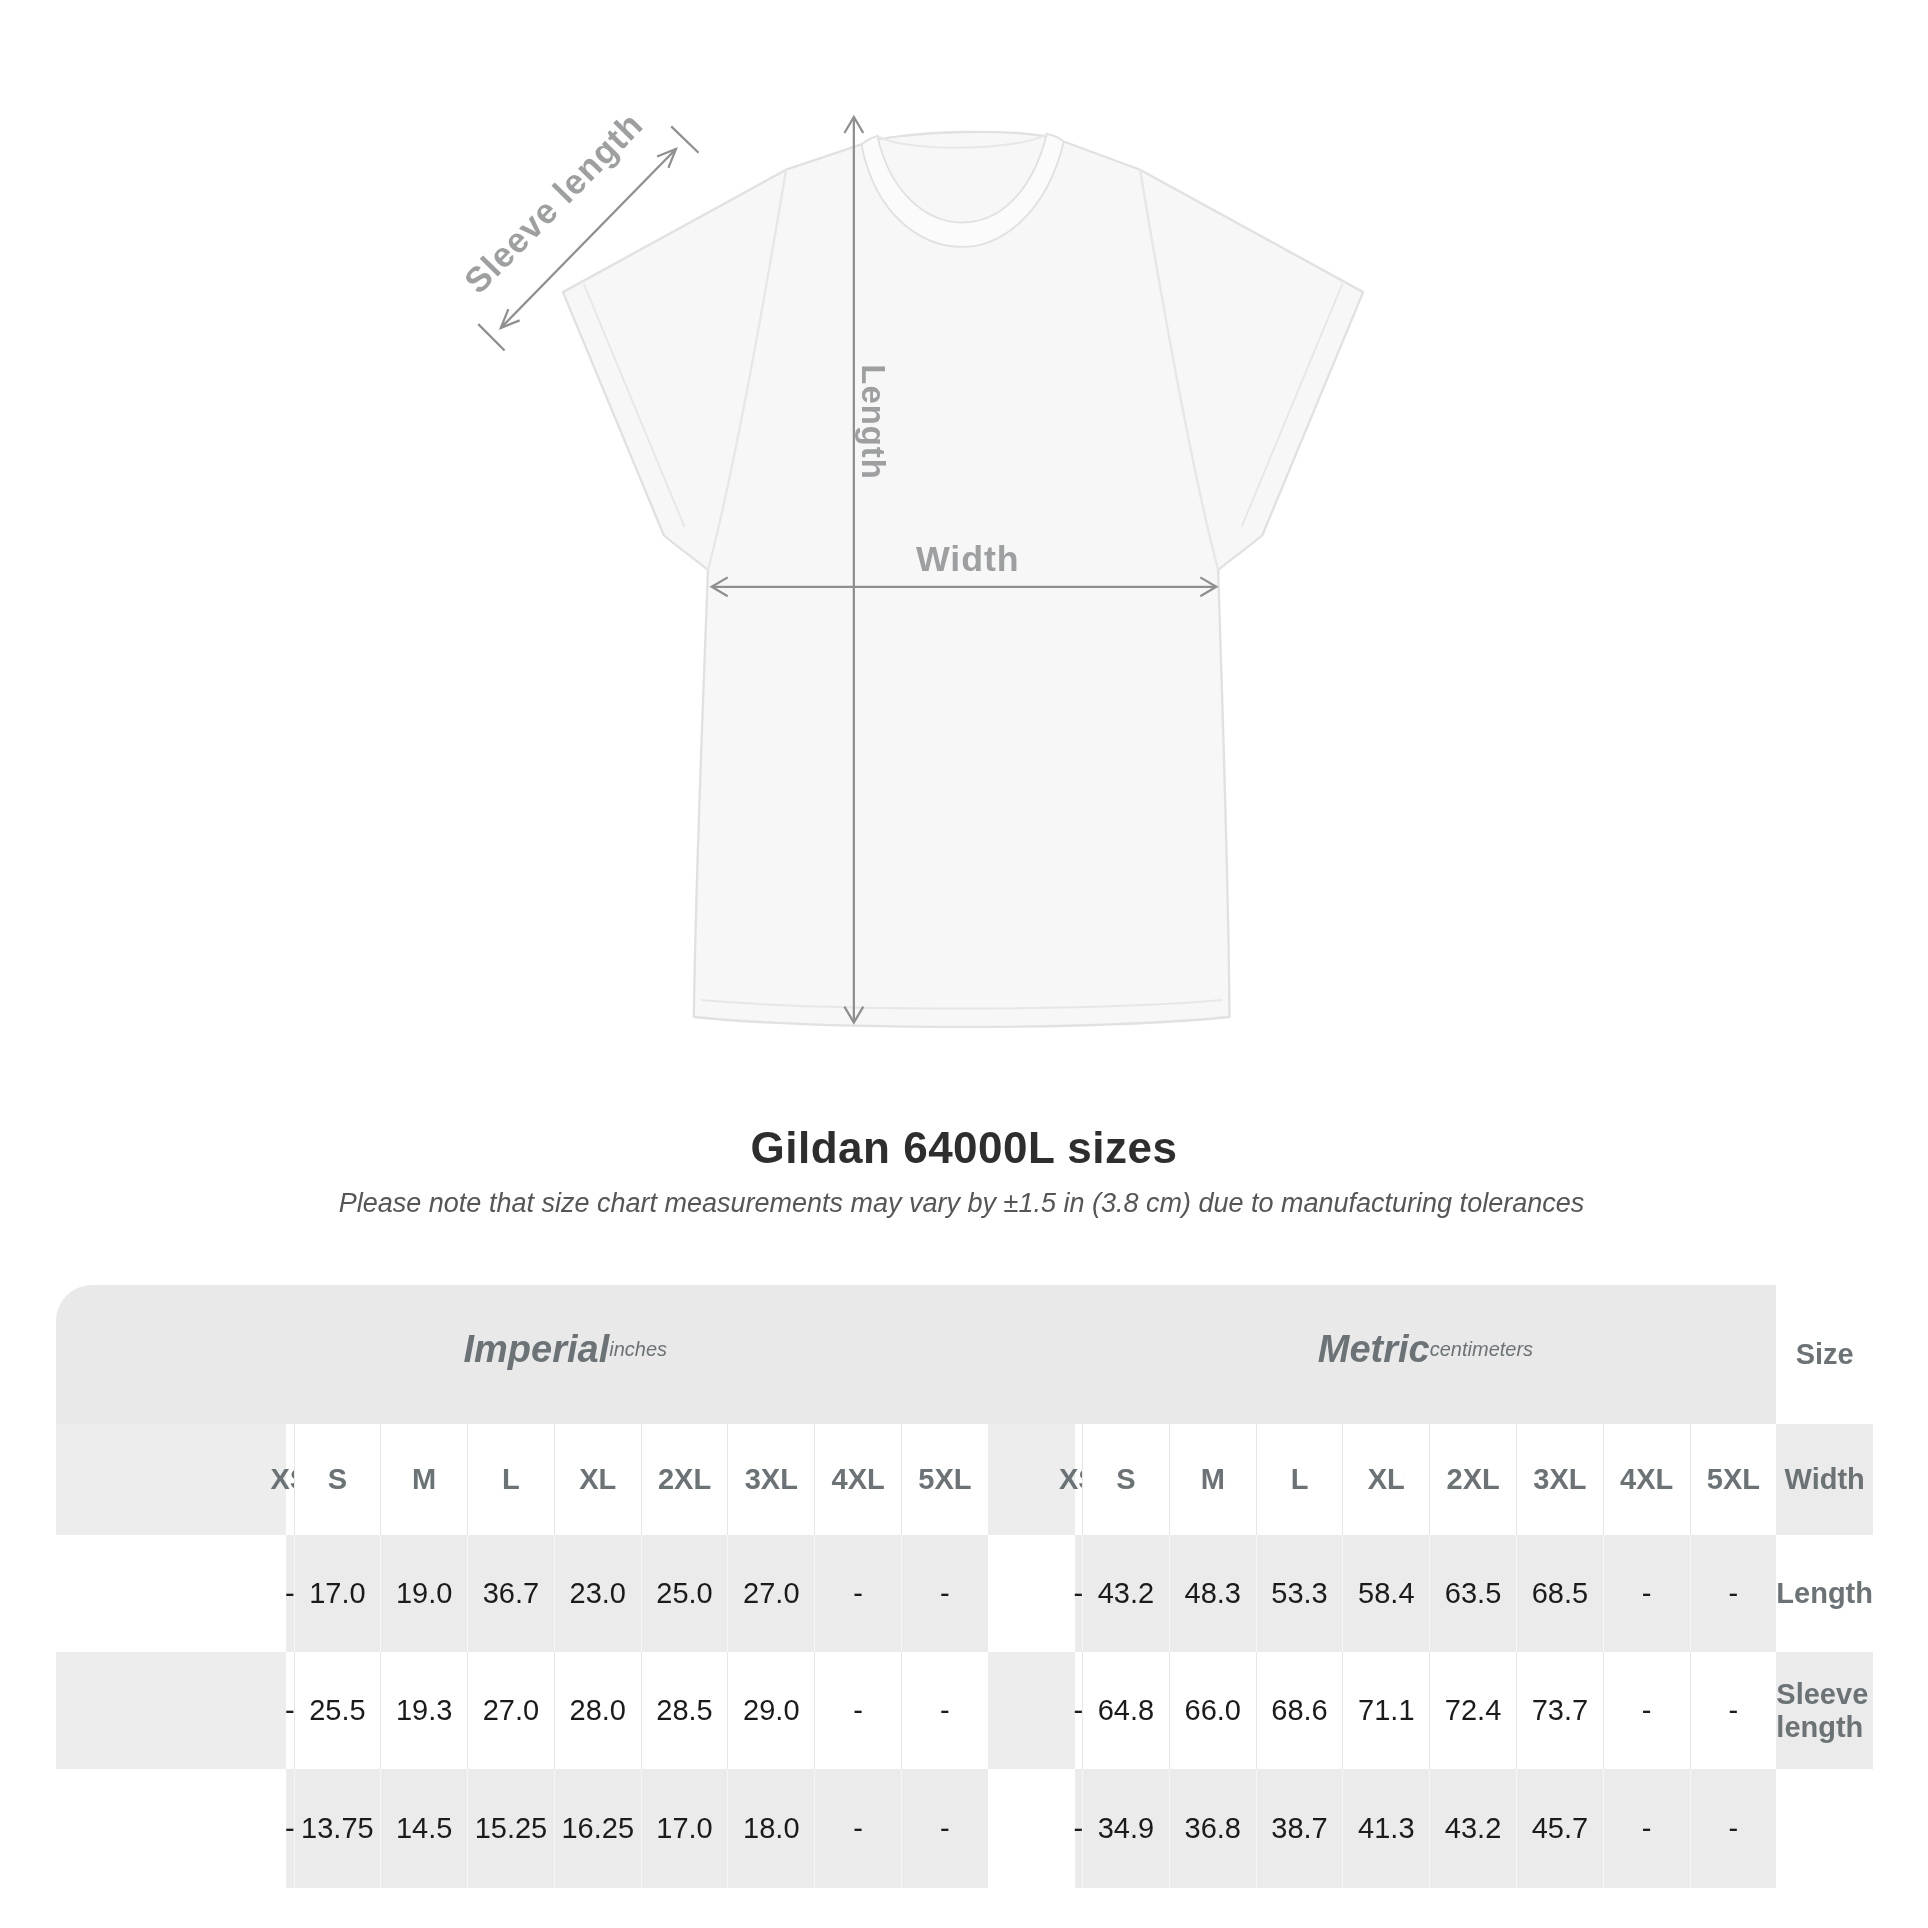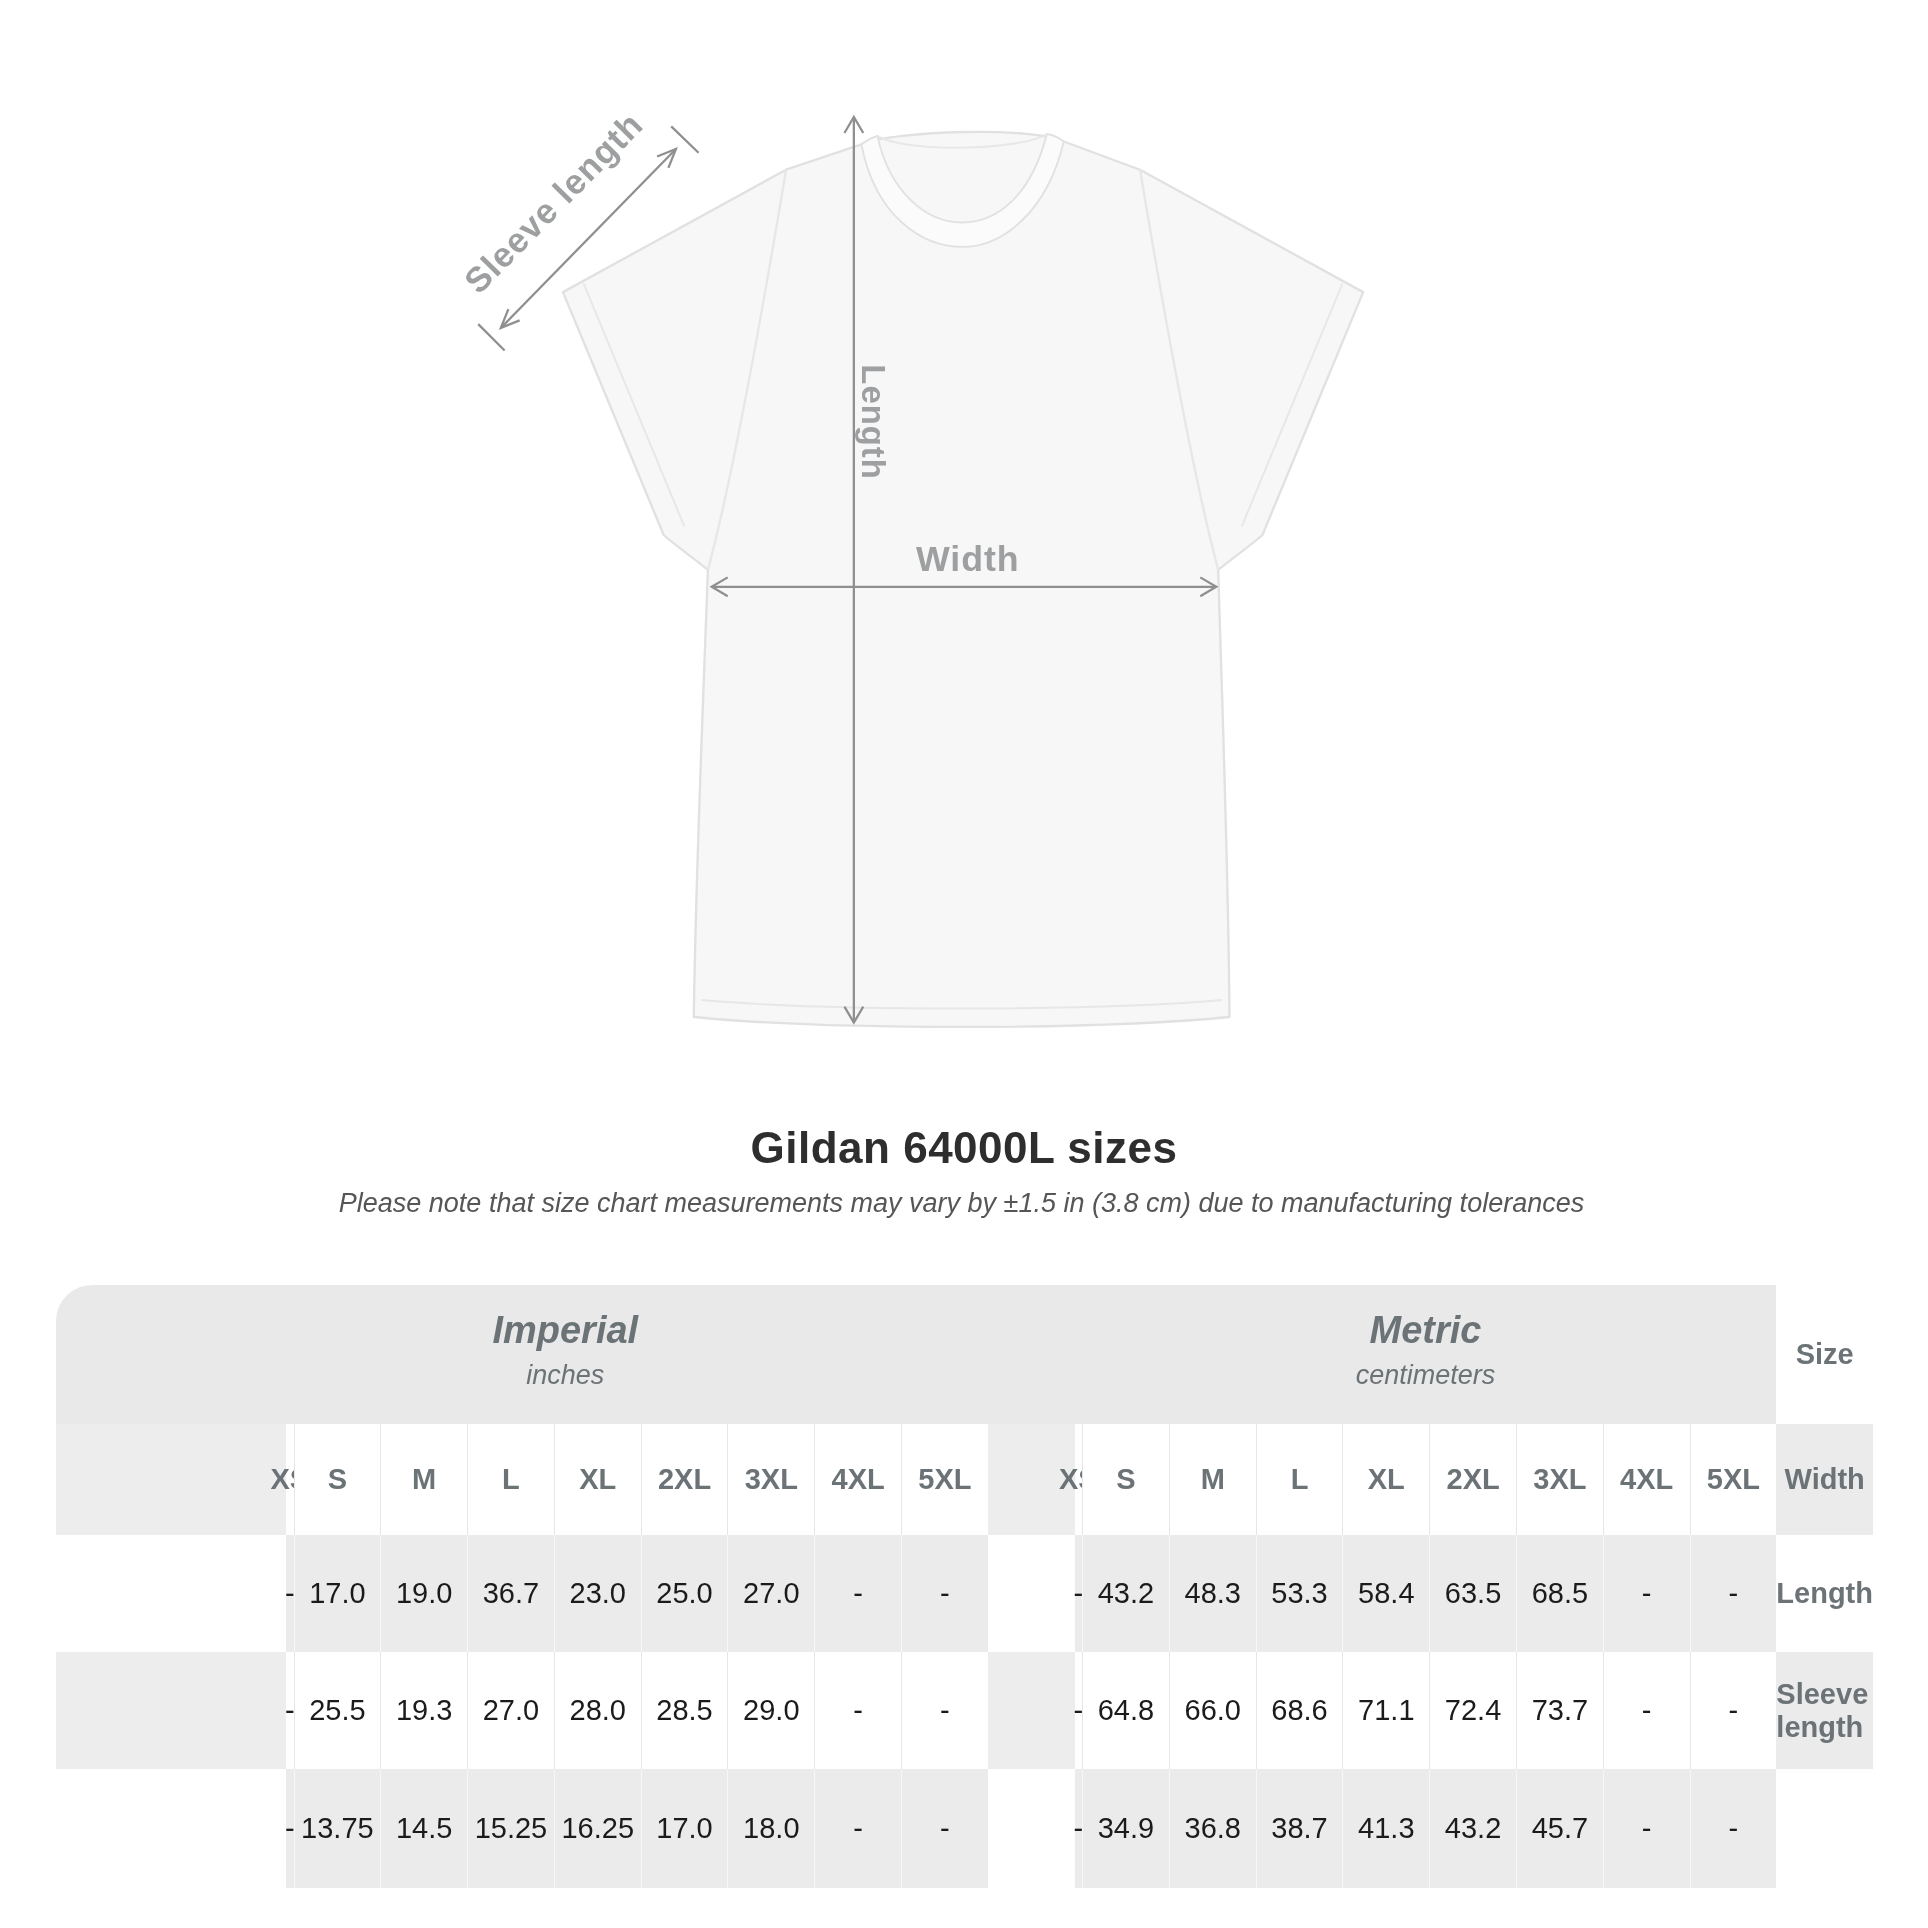--- a/index.html
+++ b/index.html
@@ -31,27 +31,27 @@
   
   .size-table{
     position:absolute;left:56px;top:1285px;width:1817px;height:603px;
     display:grid;
     grid-template-columns:230px 7.5px repeat(9,1fr) 7.5px repeat(9,1fr);
     grid-template-rows:139px 111px 117px 117px 119px;
     border-radius:36px;overflow:hidden;background:var(--table_row_bg);
   }
   .band{
     background:var(--table_band_bg);
-    display:flex;flex-direction:column;align-items:center;justify-content:center;
+    display:flex;flex-direction:row;align-items:center;justify-content:center;
     row-gap:8.5px;padding-bottom:9.4px;color:var(--table_head_text);
   }
   .band-left{grid-column:1 / 12;}
   .band-right{grid-column:12 / 21;}
   .band .g-name{font-size:38px;font-weight:bold;font-style:italic;}
-  .band .g-unit{font-size:27px;font-style:italic;}
+  .band .g-unit{font-size:20px;font-style:italic;}
   .cell{
     display:flex;align-items:center;justify-content:center;
     font-size:29px;color:var(--table_value_text);
   }
   .head{font-weight:bold;color:var(--table_head_text);background:var(--table_row_bg);}
   .rlabel{font-weight:bold;color:var(--table_head_text);}
   .row-w{background:var(--table_row_bg);}
   .row-g{background:var(--table_row_alt_bg);}
   .gap-w{background:var(--gap_on_white);}
   .gap-g{background:var(--gap_on_gray);}

